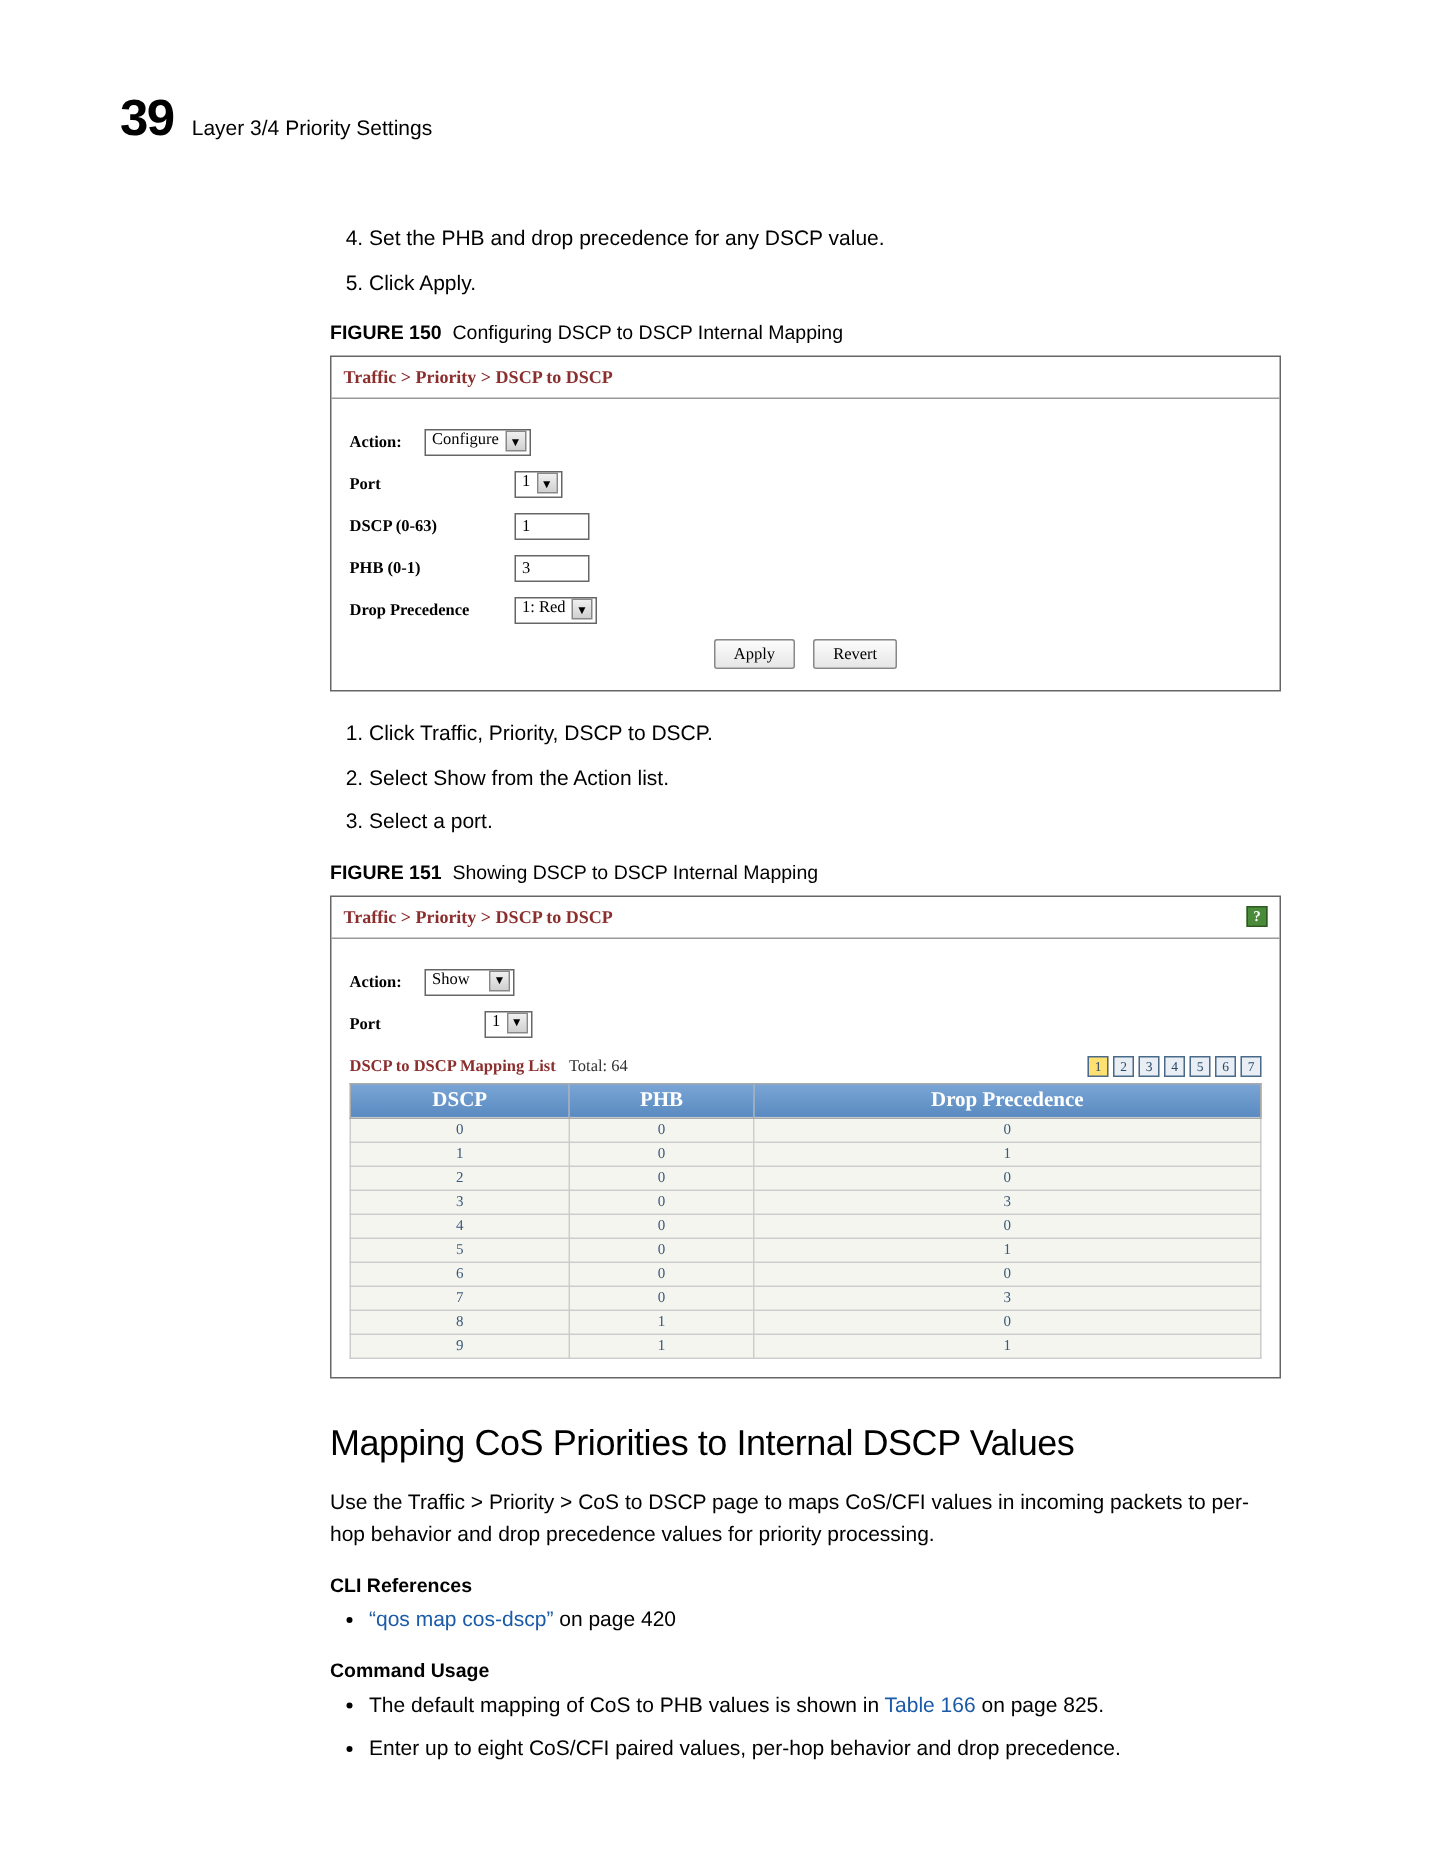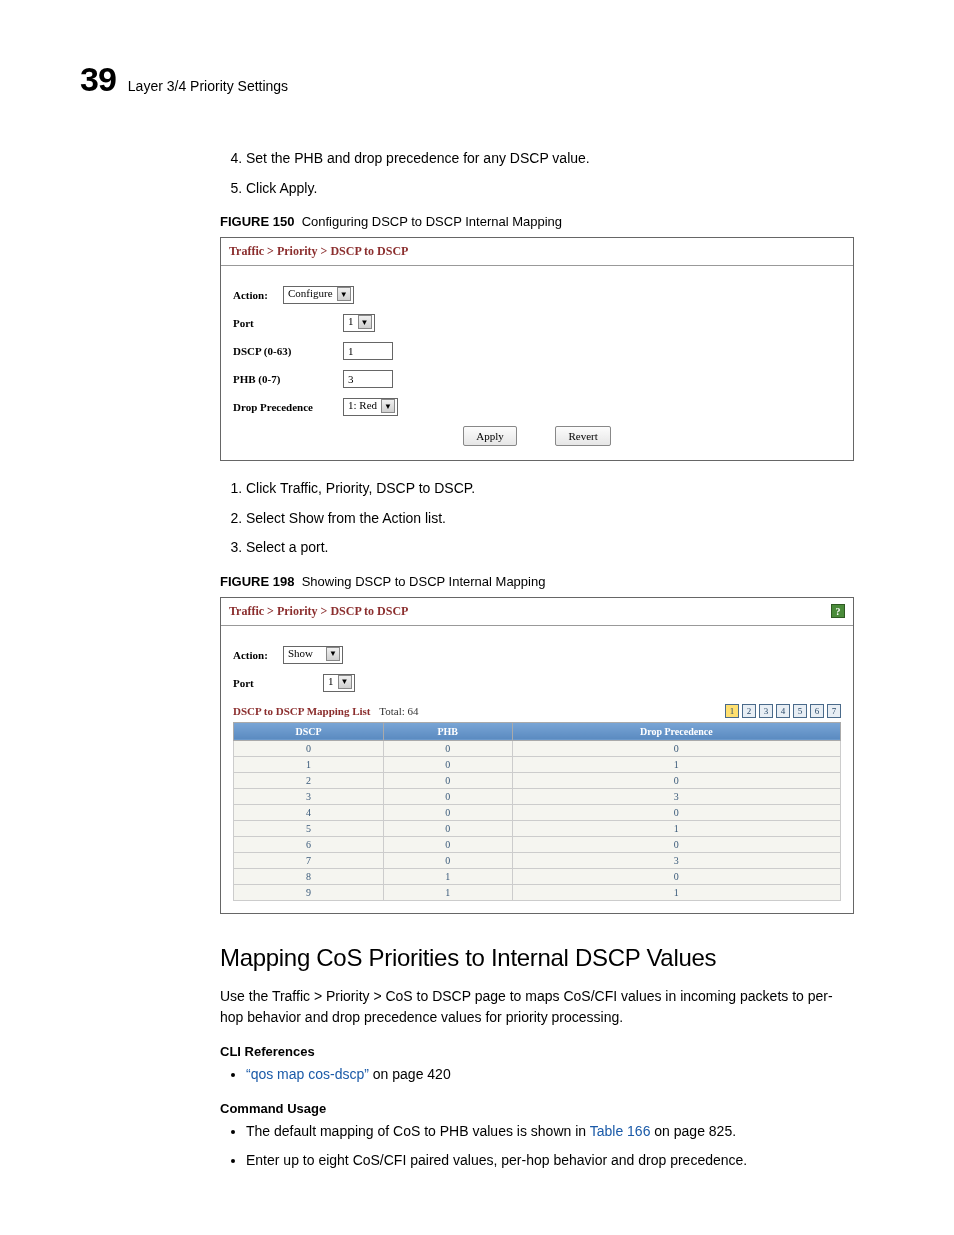--- a/index.html
+++ b/index.html
@@ -85,21 +85,21 @@
     padding: 0 4px;
     display: flex;
     align-items: center;
   }
   .btn-row { text-align: center; margin: 14px 0 6px 0; }
   .btn {
     border: 1px solid #888;
     background: linear-gradient(#fcfcfc,#e6e6e6);
     font-size: 11px;
     padding: 3px 12px;
-    margin: 0 18px;
+    margin: 0 5px;
     border-radius: 2px;
   }
   .list-header {
     display: flex;
     justify-content: space-between;
     align-items: center;
     margin: 12px 0 4px 0;
   }
   .list-title { color: #8b2e2e; font-weight: bold; font-size: 11px; }
   .list-total { color: #333; font-weight: normal; margin-left: 6px; }
@@ -117,21 +117,21 @@
     width: 100%;
     border-collapse: collapse;
     font-size: 11px;
   }
   table.data th {
     background: linear-gradient(#7aa6d6,#5a8ac0);
     color: #fff;
     font-weight: bold;
     padding: 3px 6px;
     border: 1px solid #aaa;
-    font-size: 10px;
+    font-size: 14px;
   }
   table.data td {
     background: #f5f5f0;
     color: #3a5a7a;
     text-align: center;
     padding: 2px 6px;
     border: 1px solid #ccc;
     font-size: 10px;
   }
   .p { margin: 12px 0; line-height: 1.5; }
@@ -179,21 +179,21 @@
         <span class="fake-select">
           <span>1</span>
             <span class="sel-btn">▼</span>
         </span>
       </div>
       <div class="form-row">
         <span class="form-label">DSCP (0-63)</span>
         <span class="fake-input">1</span>
       </div>
       <div class="form-row">
-        <span class="form-label">PHB (0-7)</span>
+        <span class="form-label">PHB (0-1)</span>
         <span class="fake-input">3</span>
       </div>
       <div class="form-row">
         <span class="form-label">Drop Precedence</span>
         <span class="fake-select">
           <span>1: Red</span>
             <span class="sel-btn">▼</span>
         </span>
       </div>
       <div class="btn-row">
@@ -204,21 +204,21 @@
   </div>
 
 
   <ol>
     <li>Click Traffic, Priority, DSCP to DSCP.</li>
     <li>Select Show from the Action list.</li>
     <li>Select a port.</li>
   </ol>
 
   <div class="fig-caption">
-    <b>FIGURE 198</b>&nbsp;&nbsp;<span>Showing DSCP to DSCP Internal Mapping</span>
+    <b>FIGURE 151</b>&nbsp;&nbsp;<span>Showing DSCP to DSCP Internal Mapping</span>
   </div>
 
   <div class="panel">
     <div class="panel-title">
       <span>Traffic &gt; Priority &gt; DSCP to DSCP</span>
       <span class="help-icon">?</span>
     </div>
     <div class="panel-body">
       <div class="form-row">
         <span class="form-label" style="width:50px">Action:</span>

